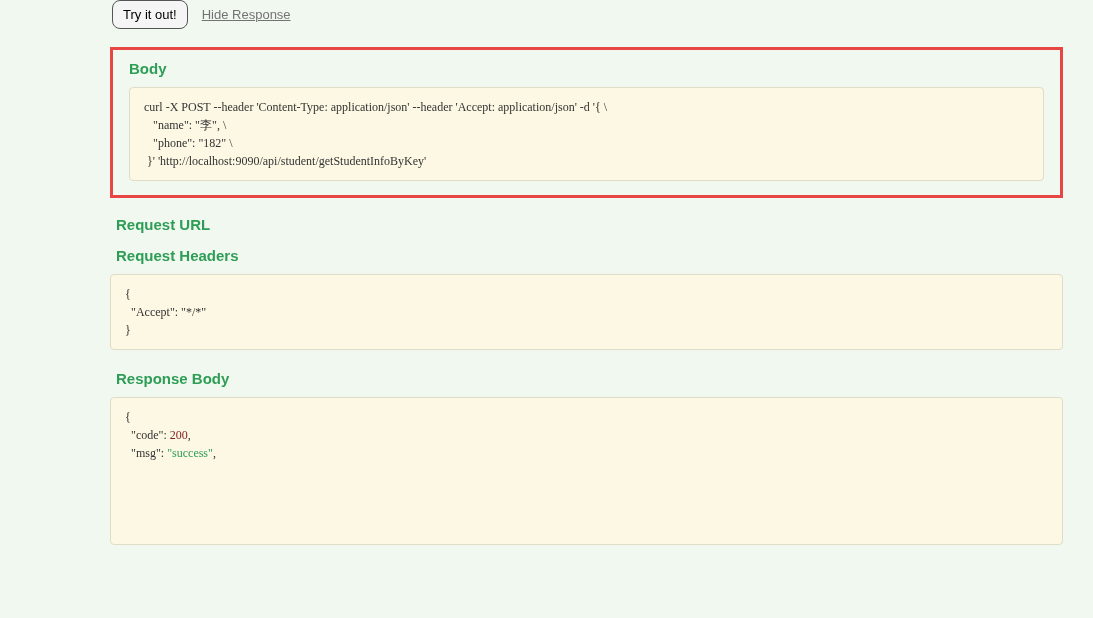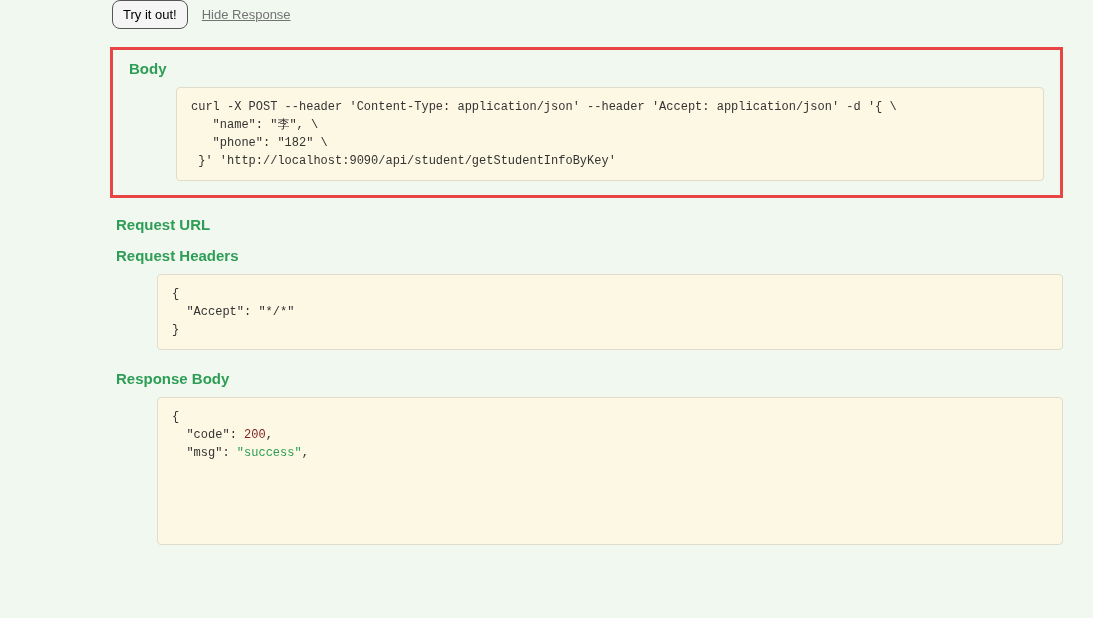--- a/index.html
+++ b/index.html
@@ -22,28 +22,27 @@
     }
     .hide-link { color: #737373; text-decoration: underline; cursor: pointer; }
     
     .section-title { color: #2e9d55; font-weight: 600; margin: 14px 0 10px 0; font-size: 15px; padding-left: 6px; }
     
     .code-block {
       background: #fcf8e3;
       border: 1px solid #e0dcc7;
       border-radius: 4px;
       padding: 10px 14px;
-      font-family: Liberation Mono, monospace;
+      font-family: Liberation Serif, serif;
       font-size: 12px;
       line-height: 1.5;
       white-space: pre;
       overflow-x: auto;
       margin-bottom: 20px;
       color: #333;
-      margin-left: 47px;
     }
     
     .red-box {
       border: 3px solid #e84545;
       padding: 10px 16px 14px 16px;
       margin-bottom: 18px;
     }
     .red-box .section-title { margin-top: 0; padding-left: 0; }
     .red-box .code-block { margin-bottom: 0; }
     

